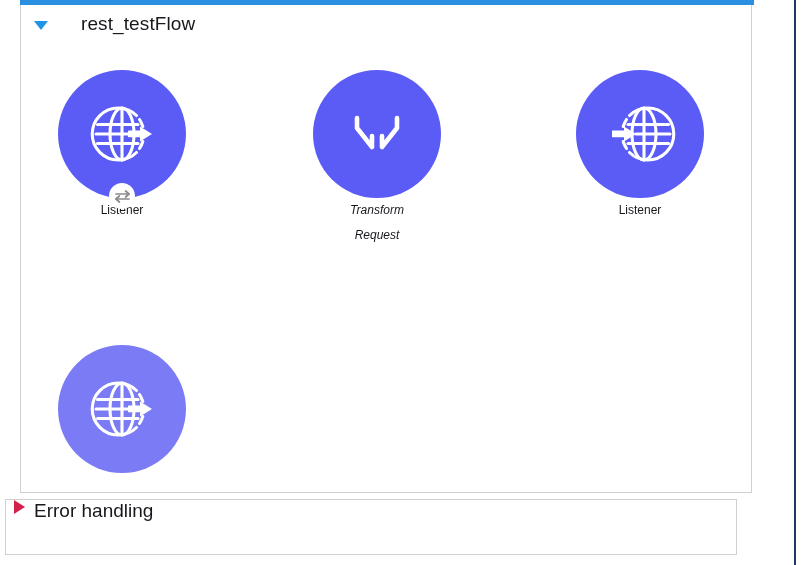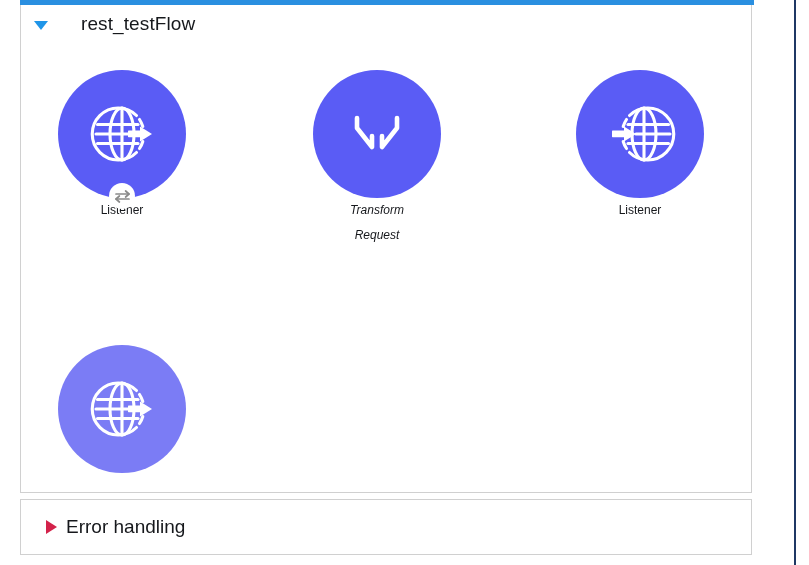--- a/index.html
+++ b/index.html
@@ -141,30 +141,30 @@
 
   
   #node-listener   { left: 52px;  top: 70px; }
   #node-transform  { left: 307px; top: 70px; font-style: italic; }
   #node-request    { left: 570px; top: 70px; }
   #node-response   { left: 52px;  top: 345px; }
 
   
   .error-panel {
     position: absolute;
-    left: 20px;
+    left: 5px;
     top: 499px;
     width: 732px;
     height: 56px;
     background: #ffffff;
     border: 1px solid #d0d0d0;
     box-sizing: border-box;
     display: flex;
-    align-items: center;
-    padding-left: 25px;
+    align-items: flex-start;
+    padding-left: 8px;
   }
   .tri-right {
     width: 0; height: 0;
     border-top: 7px solid transparent;
     border-bottom: 7px solid transparent;
     border-left: 11px solid #d3224a;
     margin-right: 9px;
   }
   .error-title {
     font-size: 19px;

